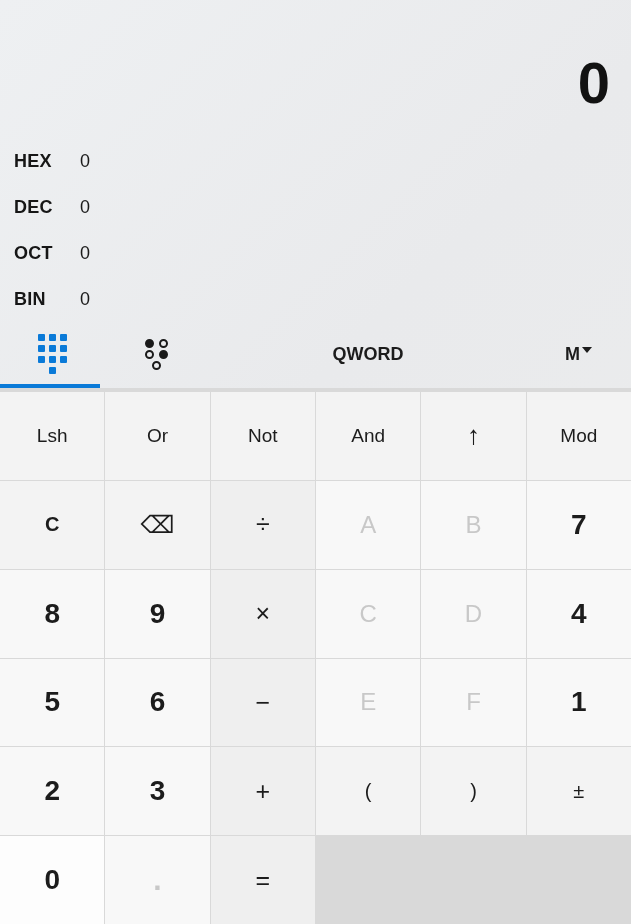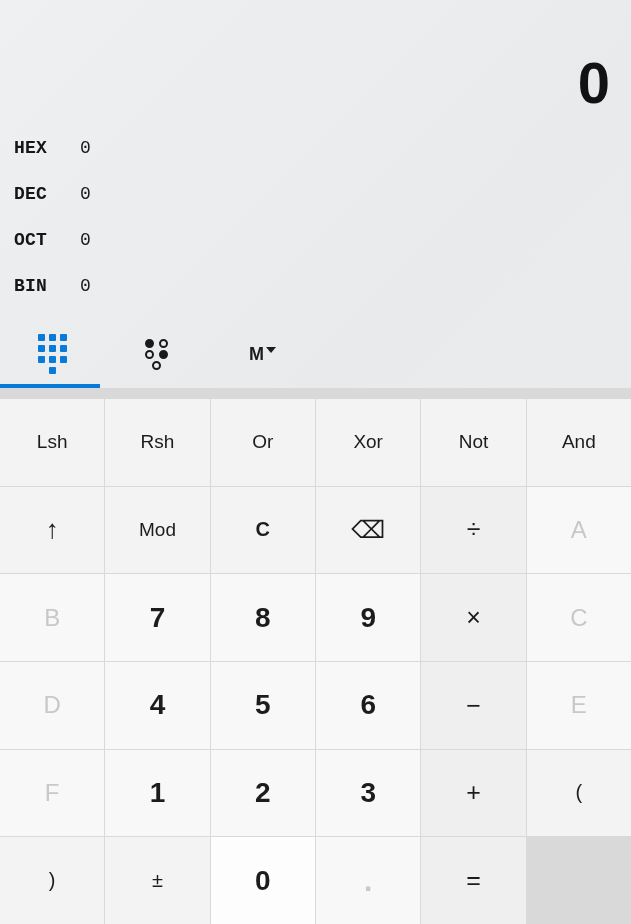--- a/index.html
+++ b/index.html
@@ -47,22 +47,22 @@
 
   .radix-list {
     position: absolute;
     left: 0;
     top: 138px;
     width: 100%;
   }
 
   .radix-row {
     display: flex;
+    align-items: center;
     height: 46px;
-    font-family: Liberation Mono, monospace;
   }
 
   .radix-label {
     width: 80px;
     padding-left: 14px;
     font-size: 18px;
     font-weight: 700;
     color: #161616;
     letter-spacing: 0.2px;
   }
@@ -161,21 +161,21 @@
   }
 
   
   .keypad {
     flex: 1 1 auto;
     display: grid;
     grid-template-columns: repeat(6, 1fr);
     grid-template-rows: repeat(6, 1fr);
     background: #d9d9d9;
     gap: 1px;
-    padding-top: 11px;
+    padding-top: 4px;
   }
 
   .key {
     background: #f6f6f6;
     display: flex;
     align-items: center;
     justify-content: center;
     font-size: 21px;
     font-weight: 400;
     color: #1c1c1c;
@@ -270,42 +270,39 @@
     <div class="opt opt-bits">
       <span class="ico-bits">
         <i class="b1 fill"></i>
           <i class="b2"></i>
         <i class="b3"></i>
           <i class="b4 fill"></i>
         <i class="b5"></i>
       </span>
     </div>
 
+    <div class="opt opt-word">
+      <span>QWORD</span>
+    </div>
 
 
     <div class="opt opt-mdrop">
       <span class="mdrop-wrap">
         <span>M</span>
         <span class="caret-down"></span>
       </span>
     </div>
   </div>
 
   <div class="keypad" id="keypad">
       <div class="key fn">
         <span class="glyph-small">Lsh</span>
       </div>
       <div class="key fn">
-        <span class="glyph-small">Rsh</span>
-      </div>
-      <div class="key fn">
         <span class="glyph-small">Or</span>
-      </div>
-      <div class="key fn">
-        <span class="glyph-small">Xor</span>
       </div>
       <div class="key fn">
         <span class="glyph-small">Not</span>
       </div>
       <div class="key fn">
         <span class="glyph-small">And</span>
       </div>
       <div class="key fn">
         <span class="glyph-arrow">↑</span>
       </div>

